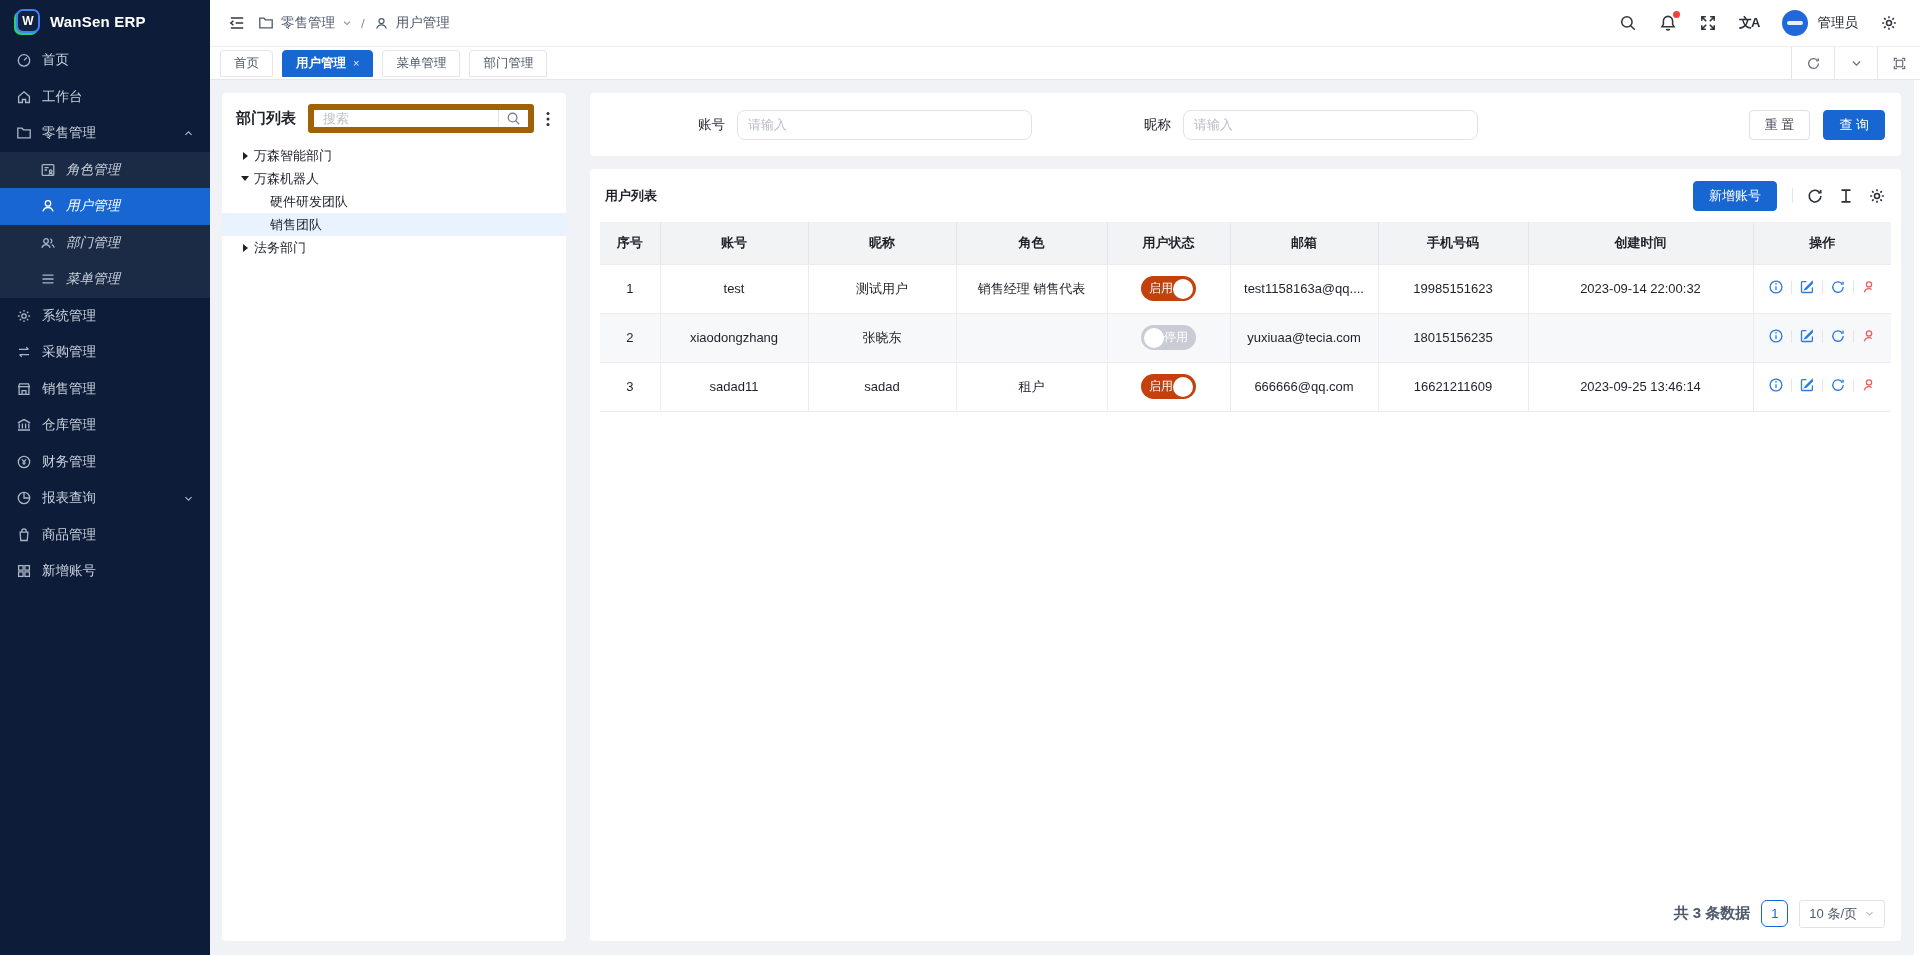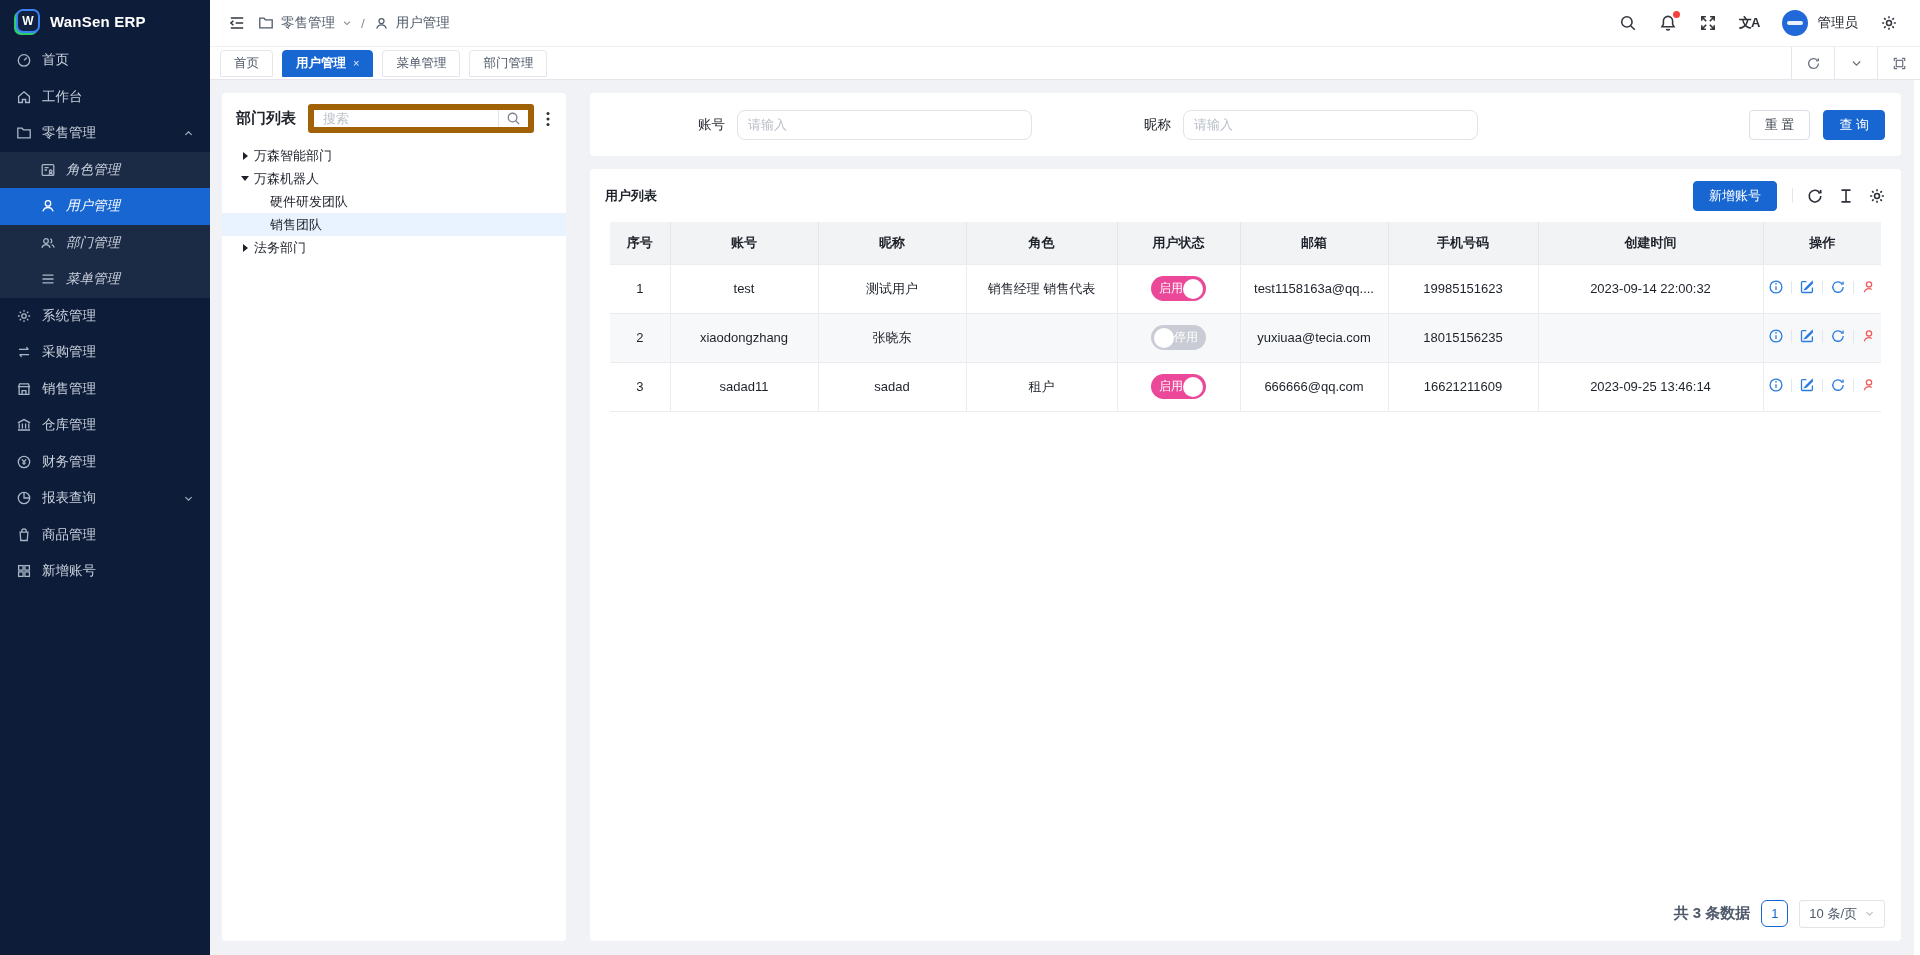--- a/index.html
+++ b/index.html
@@ -84,33 +84,33 @@
 
   
   .list-card { flex:1; display:flex; flex-direction:column; min-height:0; }
   .list-head { height:53px; display:flex; align-items:center; padding:0 15px; }
   .list-title { font-size:13px; font-weight:bold; }
   .list-tools { margin-left:auto; display:flex; align-items:center; }
   .tool-divider { width:1px; height:15px; background:#e5e6eb; margin:0 13px 0 15px; }
   .head-icon { width:18px; height:18px; color:#2b2f36; cursor:pointer; margin-left:13px; }
 
   
-  .tbl-wrap { padding:0 20px; }
+  .tbl-wrap { padding:0 10px; }
   table { width:100%; border-collapse:collapse; table-layout:fixed; }
   th, td { border-right:1px solid #ececf0; border-bottom:1px solid #ececf0; text-align:center; font-size:13px; overflow:hidden; white-space:nowrap; text-overflow:ellipsis; }
   th:last-child, td:last-child { border-right:0; }
   thead th { background:#f2f3f5; height:42px; font-weight:bold; color:#1d2129; border-right-color:#e4e6ea; }
   tbody td { height:49px; color:#1d2129; background:#fff; }
   tr.zebra td { background:#f7f8fa; }
 
   
   .switch { width:55px; height:25px; border-radius:13px; background:#c9ccd4; display:inline-flex; position:relative; vertical-align:middle; cursor:pointer; }
   .switch .knob { position:absolute; top:2.5px; left:3px; width:20px; height:20px; border-radius:50%; background:#fff; }
   .switch .sw-label { position:absolute; right:8px; top:0; line-height:25px; color:#fff; font-size:12px; }
-  .switch.on { background:#ec4899; }
+  .switch.on { background:#c2410c; }
   .switch.on .knob { left:auto; right:3px; }
   .switch.on .sw-label { right:auto; left:8px; }
 
   
   .ops { display:inline-flex; align-items:center; gap:7px; }
   .op-icon { width:16px; height:16px; color:#2a7be0; cursor:pointer; }
   .op-icon.danger { color:#ef5d5d; }
   .op-sep { width:1px; height:13px; background:#e5e6eb; }
 
   

